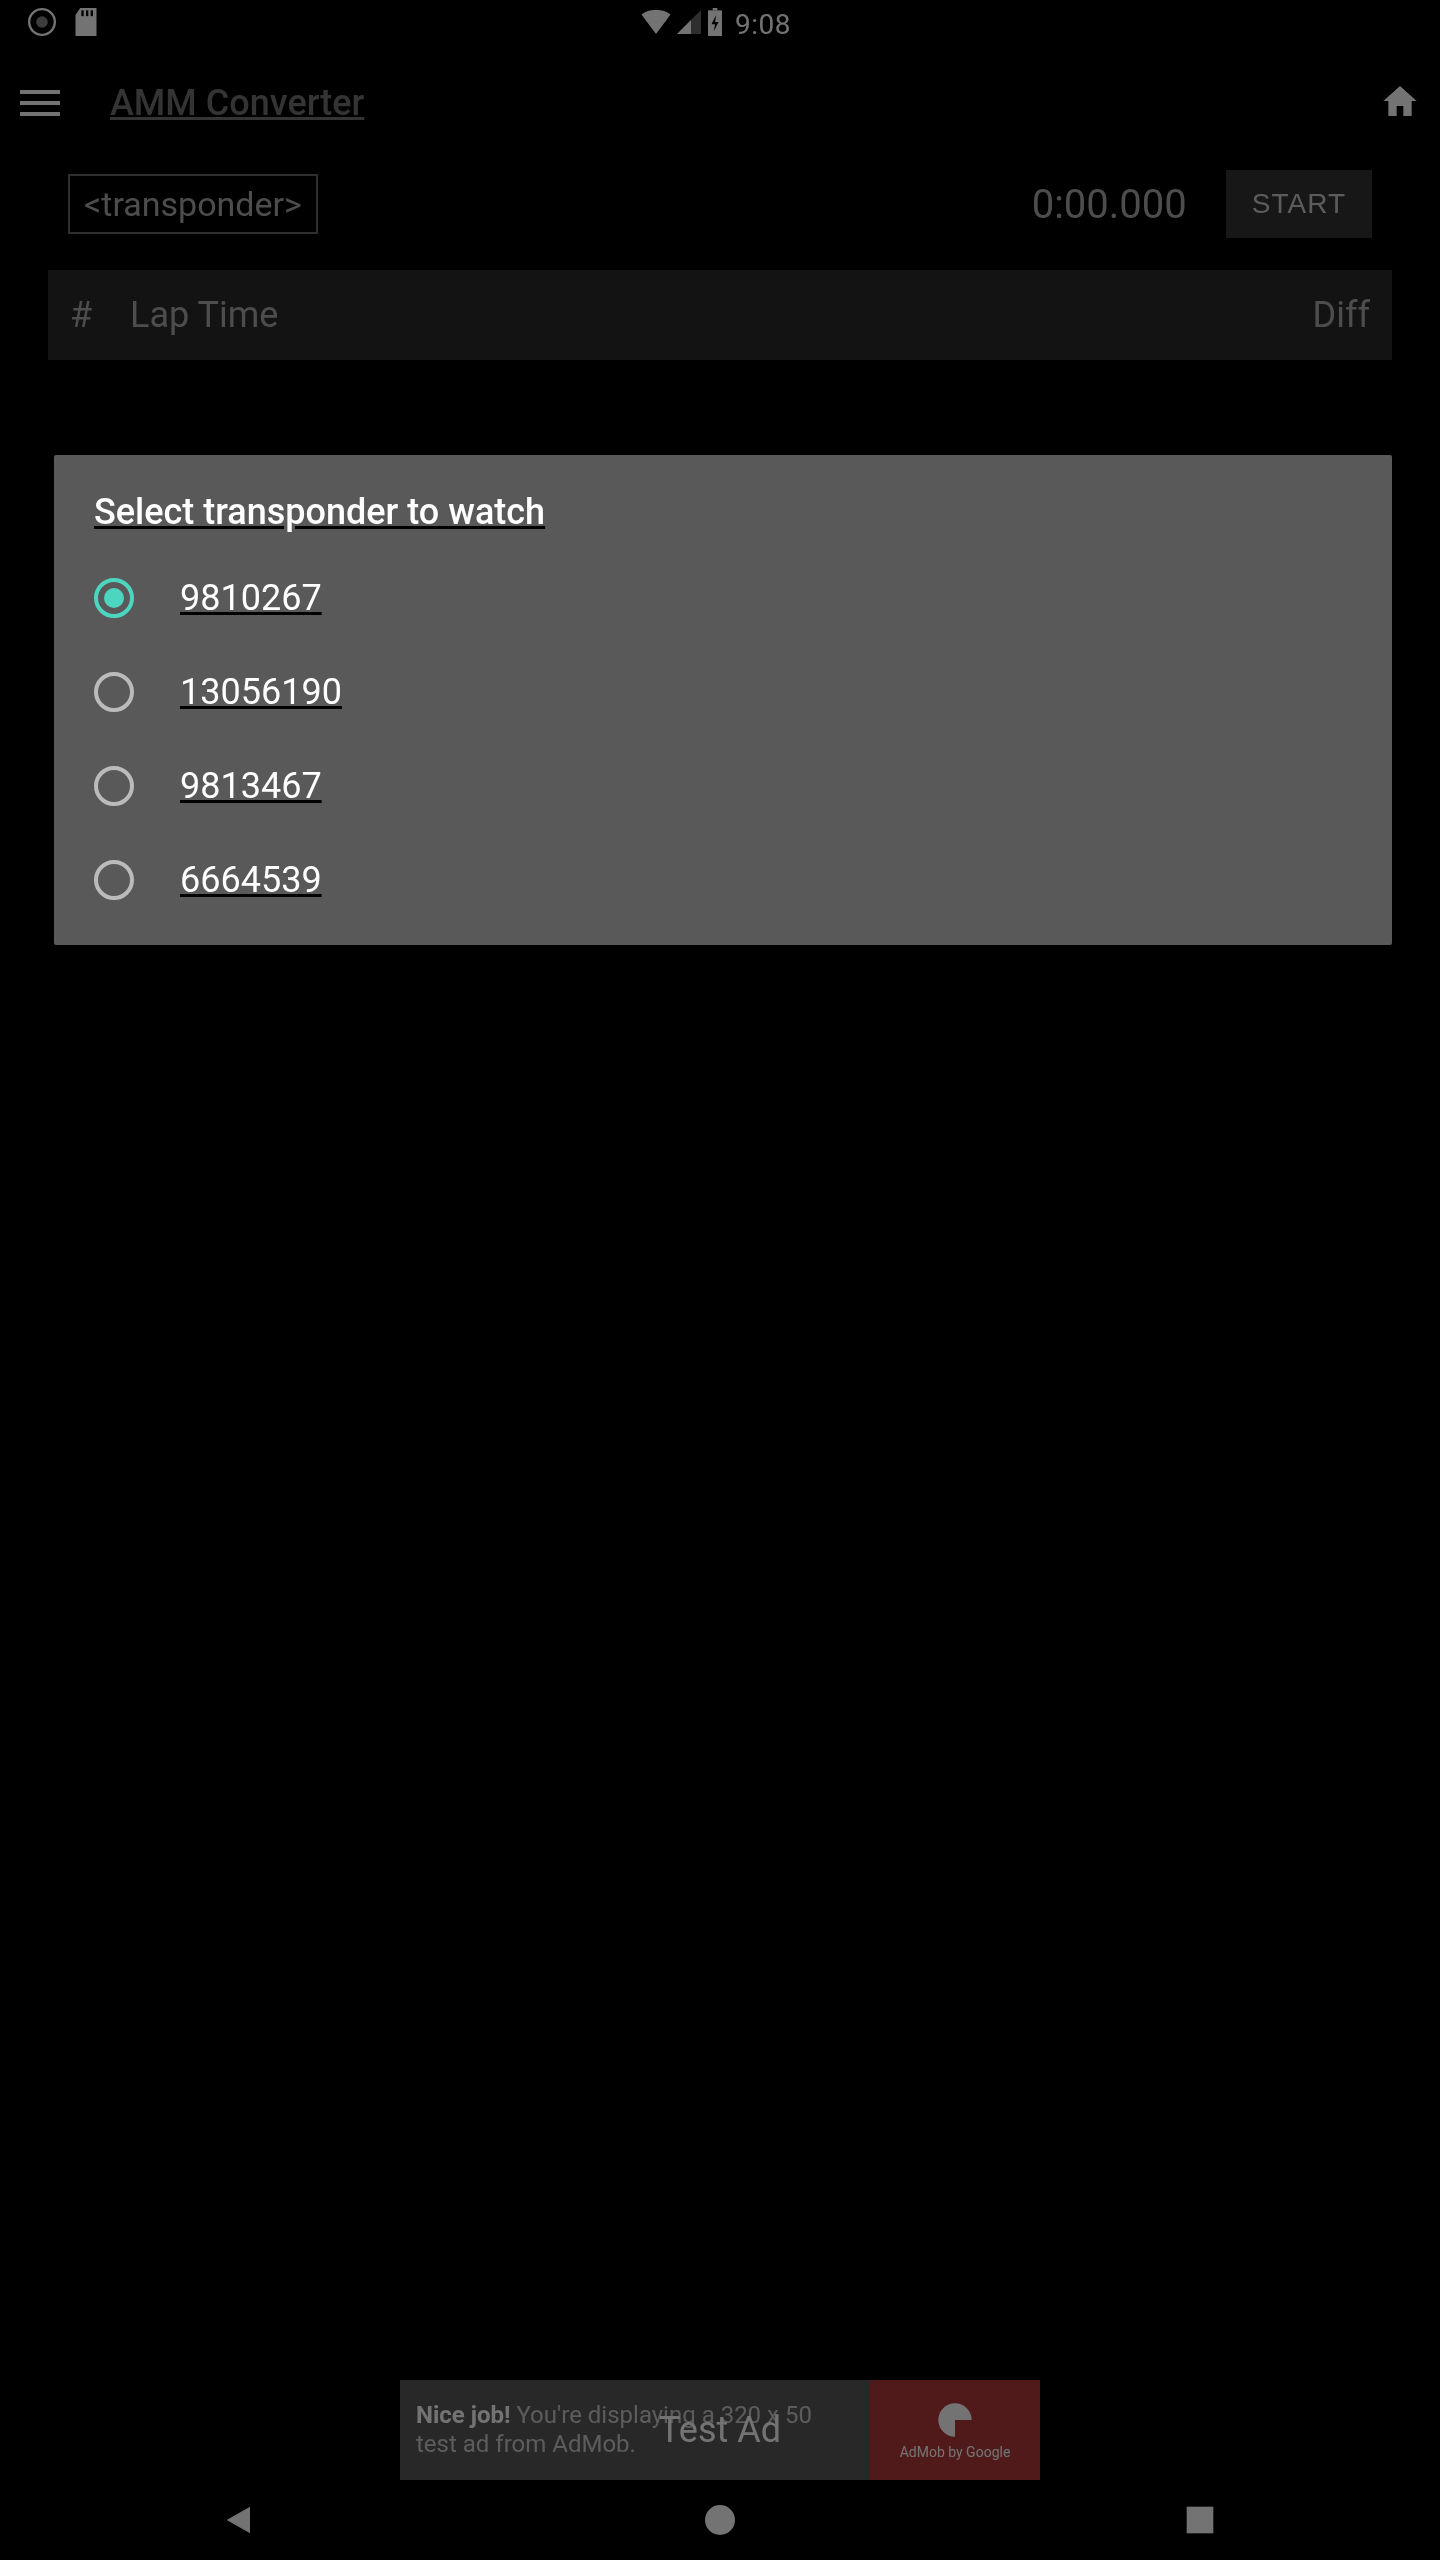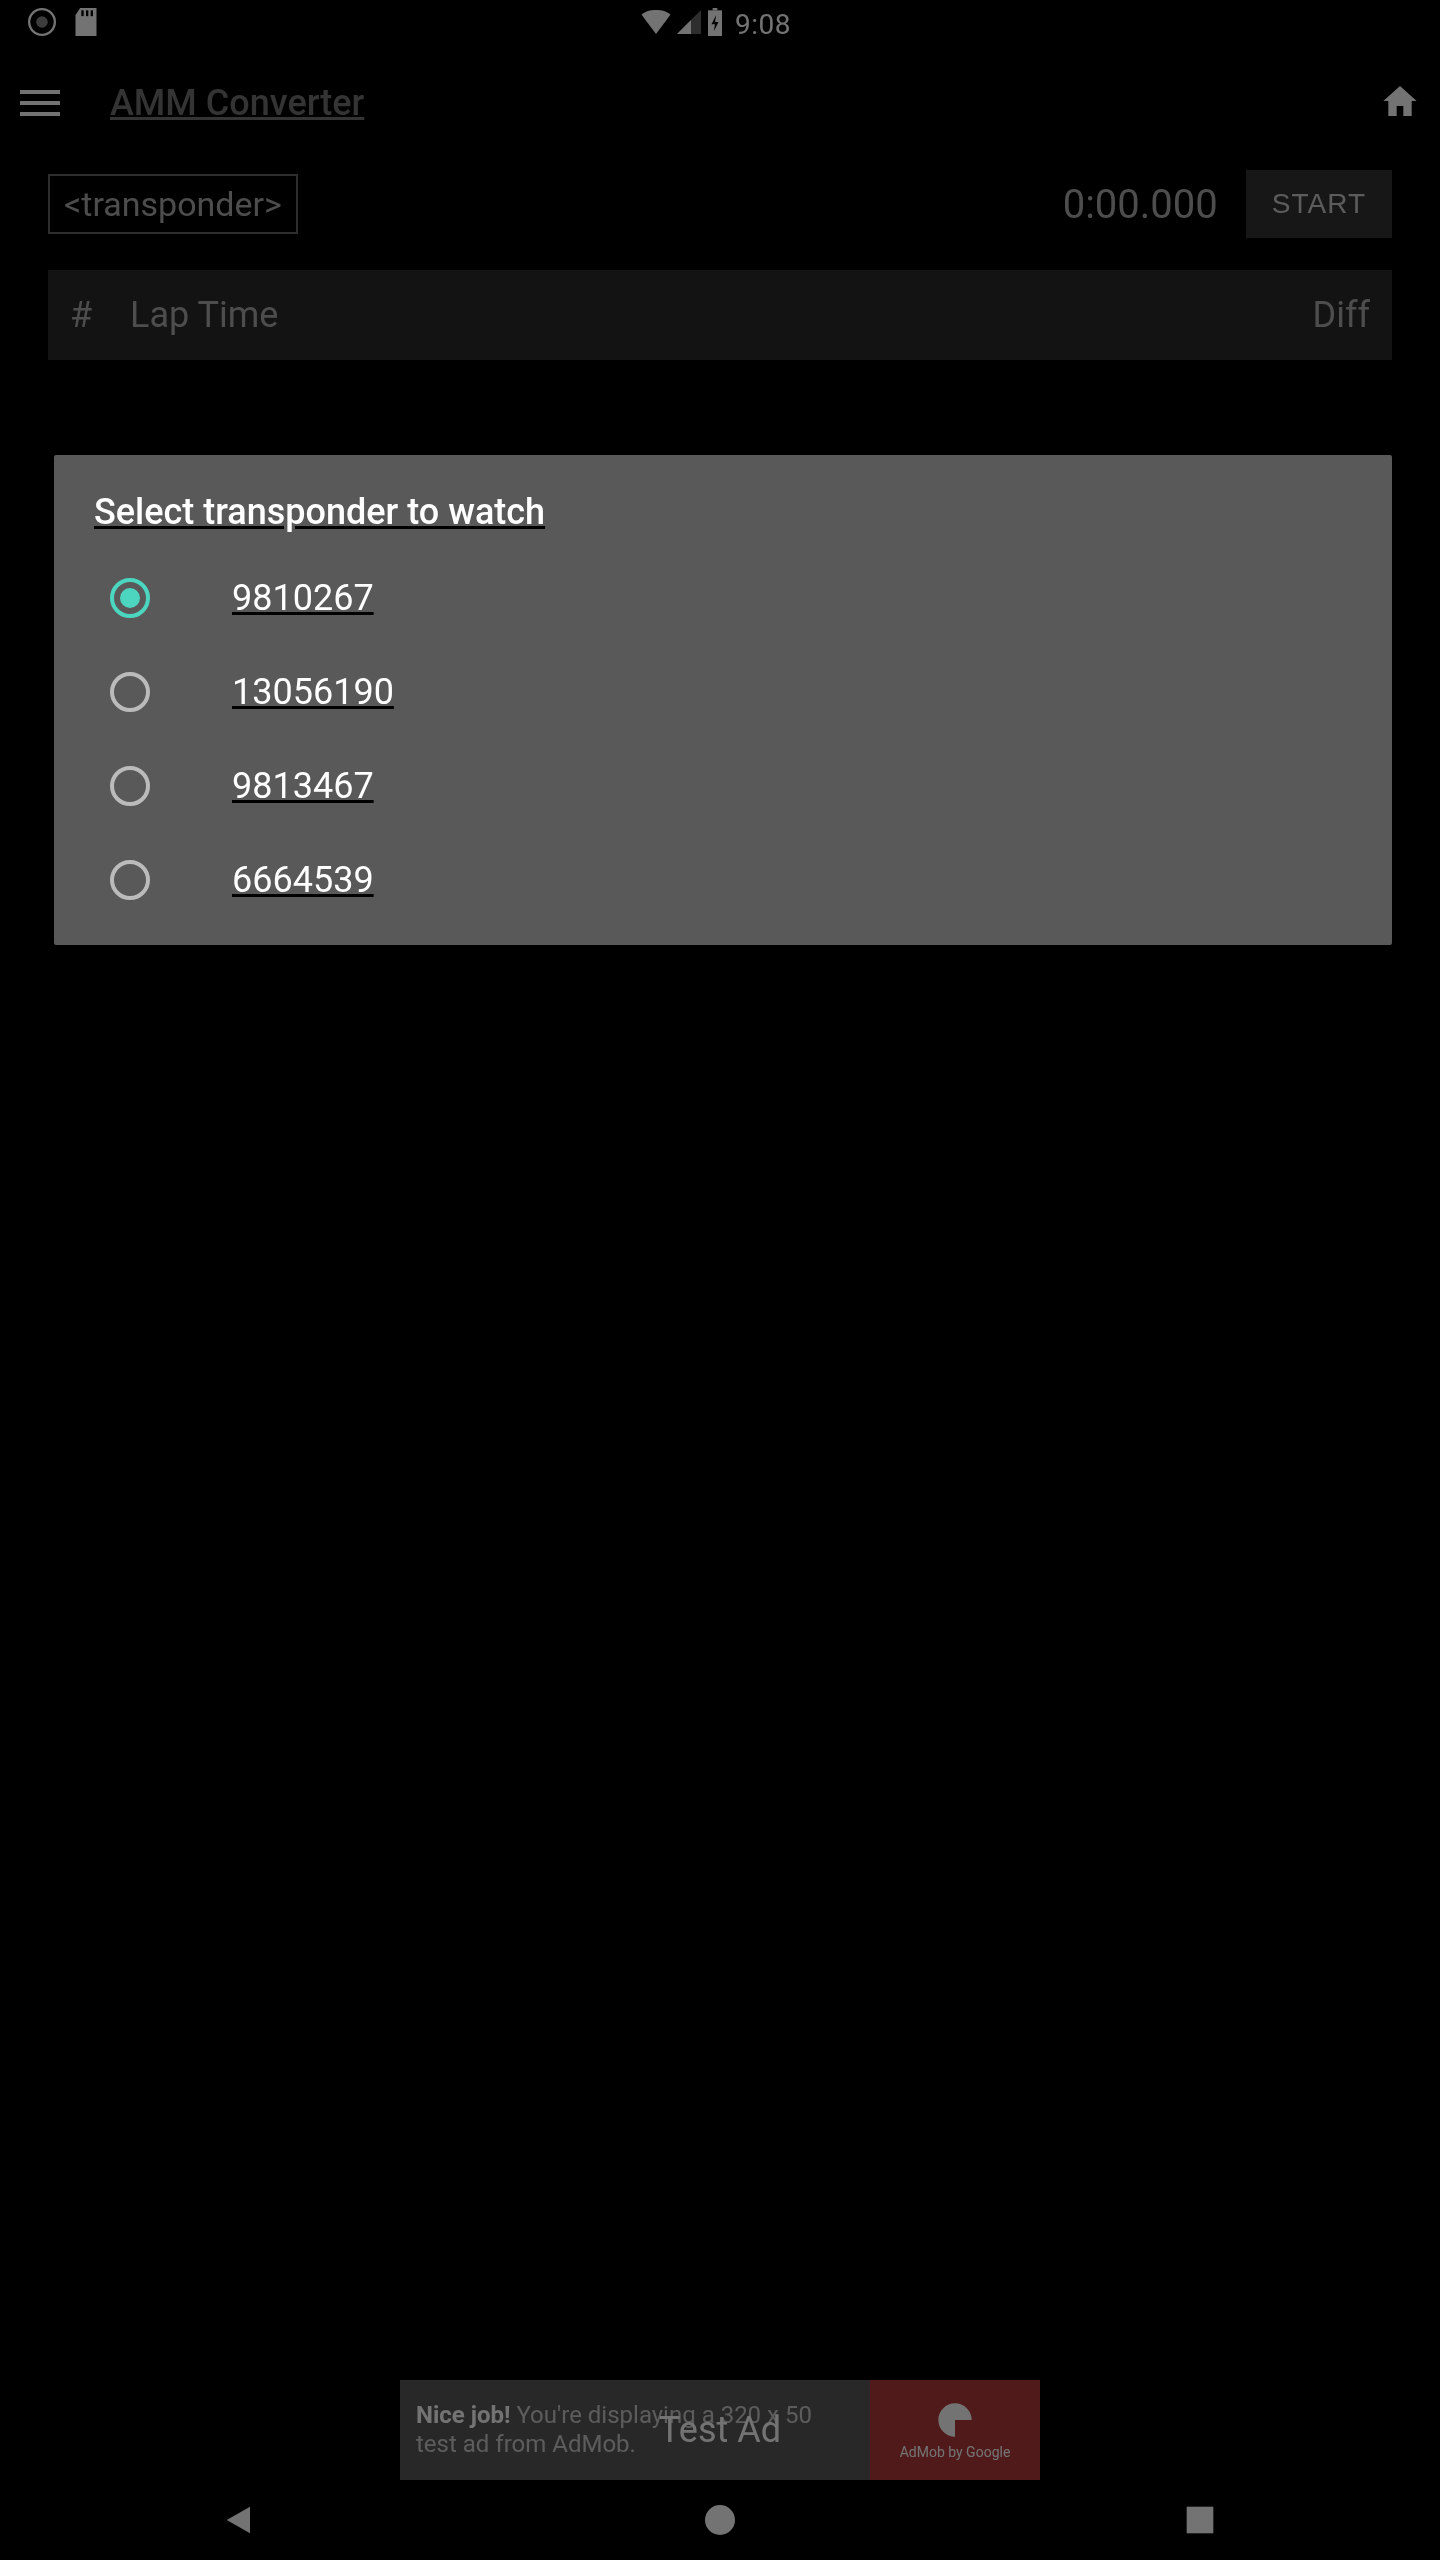--- a/index.html
+++ b/index.html
@@ -12,21 +12,21 @@
   .status-time { font-size: 28px; font-weight: 400; letter-spacing: 0.5px; margin-left: 6px; }
 
   
   .app { position: absolute; top: 48px; left: 0; right: 0; bottom: 80px; background: #000; }
   .toolbar { height: 110px; display: flex; align-items: center; padding: 0 20px; background: #000; }
   .hamburger { width: 40px; height: 40px; display: flex; flex-direction: column; justify-content: center; gap: 7px; margin-right: 50px; }
   .hamburger span { height: 4px; background: #fff; width: 100%; }
   .app-title { flex: 1; color: #737373; font-size: 36px; font-weight: 500; text-decoration: underline; }
   .home-icon { width: 40px; height: 40px; }
 
-  .row1 { display: flex; align-items: center; padding: 12px 48px; gap: 8px; }
+  .row1 { display: flex; align-items: center; padding: 12px 68px; gap: 19px; }
   .transponder-chip { border: 2px solid #666; padding: 8px 14px; color: #aaa; font-size: 34px; }
   .timer { flex: 1; text-align: right; color: #aaa; font-size: 40px; padding-right: 20px; }
   .start-btn { background: #333; color: #ccc; font-size: 28px; letter-spacing: 1px; padding: 18px 26px; border: none; }
 
   .table-head { margin: 20px 48px; background: #2a2a2a; display: flex; padding: 24px 22px; color: #aaa; font-size: 36px; }
   .col-num { width: 60px; }
   .col-lap { flex: 1; }
   .col-diff { width: 120px; text-align: right; }
 
   
@@ -39,21 +39,21 @@
   
   .navbar { position: absolute; bottom: 0; left: 0; right: 0; height: 80px; background: #000; display: flex; justify-content: space-around; align-items: center; }
   .nav-btn { width: 40px; height: 40px; color: #fff; }
 
   
   .scrim { position: absolute; inset: 0; background: rgba(0,0,0,0.55); }
 
   
   .dialog { position: absolute; left: 54px; right: 48px; top: 455px; background: #595959; padding: 36px 0 18px 0; box-shadow: 0 2px 10px rgba(0,0,0,.6); border-radius: 2px; text-decoration: underline; }
   .dialog-title { color: #fff; font-size: 36px; font-weight: 500; padding: 0 40px 18px 40px; }
-  .radio-item { display: flex; align-items: center; padding: 26px 56px; gap: 82px; cursor: pointer; }
+  .radio-item { display: flex; align-items: center; padding: 26px 40px; gap: 46px; cursor: pointer; }
   .radio { width: 40px; height: 40px; border-radius: 50%; border: 4px solid #bbb; display: flex; align-items: center; justify-content: center; flex-shrink: 0; }
   .radio.checked { border-color: #4cd6c0; }
   .radio.checked::after { content: ""; width: 20px; height: 20px; border-radius: 50%; background: #4cd6c0; }
   .radio-label { color: #fff; font-size: 36px; }
 </style>
 </head>
 <body>
 
 <div class="status-bar">
   <div class="status-left">

